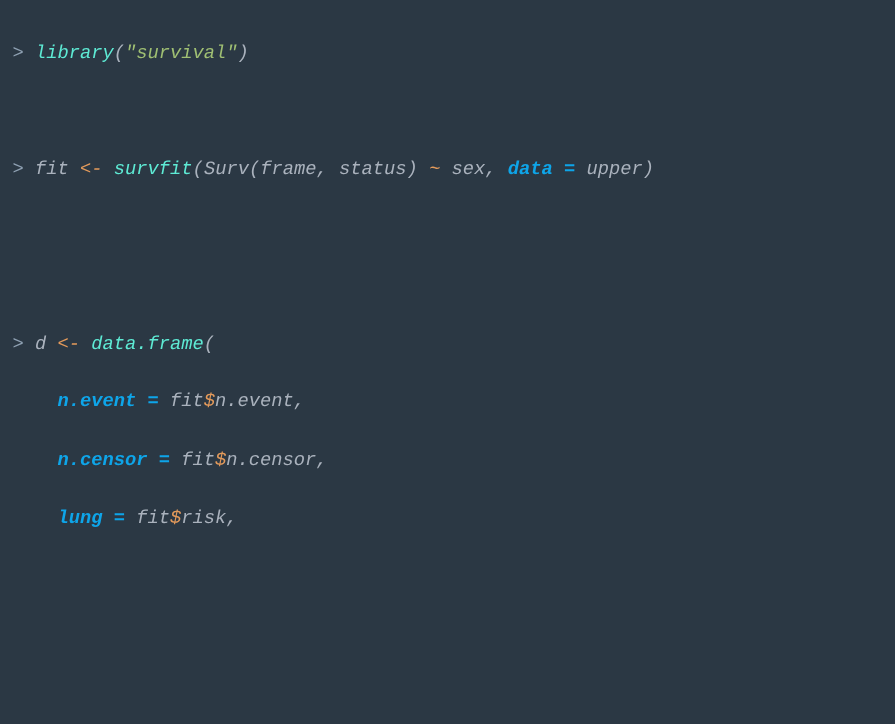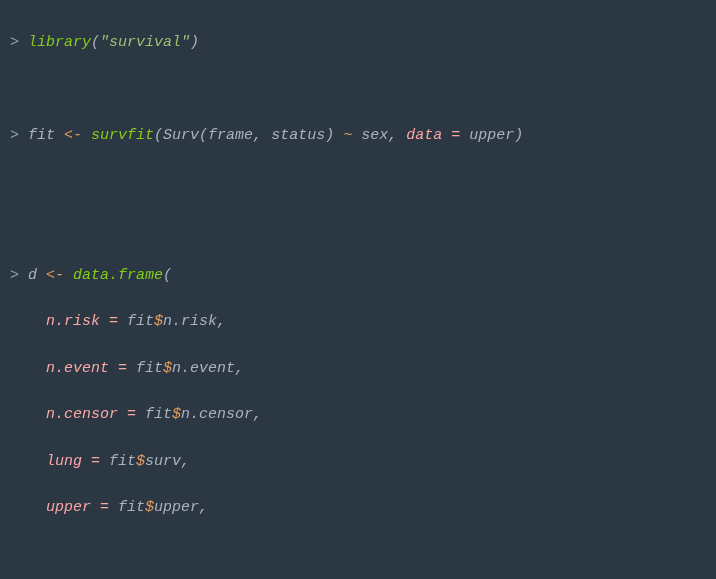--- a/index.html
+++ b/index.html
@@ -10,41 +10,39 @@
     font-family: "Consolas", "Menlo", "Courier New", monospace;
     font-size: 15px;
     line-height: 1.55;
     font-style: italic;
   }
   .console {
     padding: 8px 10px 14px 10px;
     white-space: pre;
   }
   .prompt { color: #8fa1b3; }
-  .func   { color: #84cc16; }
+  .func   { color: #5eead4; }
   .op     { color: #e39a5b; }
-  .arg    { color: #fca5a5; }
+  .arg    { color: #0ea5e9; font-weight: bold; }
   .str    { color: #9fbf73; }
   .plain  { color: #aab2bd; }
   .gutter { color: #aab2bd; }
 </style>
 </head>
 <body>
 
 <div class="console">
 <div><span class="prompt">&gt;</span> <span class="func">library</span><span class="plain">(</span><span class="str">"survival"</span><span class="plain">)</span></div>
 <div> </div>
 <div><span class="prompt">&gt;</span> <span class="plain">fit </span><span class="op">&lt;-</span><span> </span><span class="func">survfit</span><span class="plain">(</span><span class="plain">Surv(frame, status) </span><span class="op">~</span><span class="plain"> sex, </span><span class="arg">data =</span><span class="plain"> upper</span><span class="plain">)</span></div>
 <div> </div>
 <div> </div>
 <div><span class="prompt">&gt;</span> <span class="plain">d </span><span class="op">&lt;-</span><span> </span><span class="func">data.frame</span><span class="plain">(</span></div>
-<div><span class="gutter">    </span><span class="arg">n.risk =</span><span class="plain"> fit</span><span class="op">$</span><span class="plain">n.risk,</span></div>
 <div><span class="gutter">    </span><span class="arg">n.event =</span><span class="plain"> fit</span><span class="op">$</span><span class="plain">n.event,</span></div>
 <div><span class="gutter">    </span><span class="arg">n.censor =</span><span class="plain"> fit</span><span class="op">$</span><span class="plain">n.censor,</span></div>
-<div><span class="gutter">    </span><span class="arg">lung =</span><span class="plain"> fit</span><span class="op">$</span><span class="plain">surv,</span></div>
-<div><span class="gutter">    </span><span class="arg">upper =</span><span class="plain"> fit</span><span class="op">$</span><span class="plain">upper,</span></div>
+<div><span class="gutter">    </span><span class="arg">lung =</span><span class="plain"> fit</span><span class="op">$</span><span class="plain">risk,</span></div>
 
 
 
 
 
 
 </div>
 
 </body></html>

